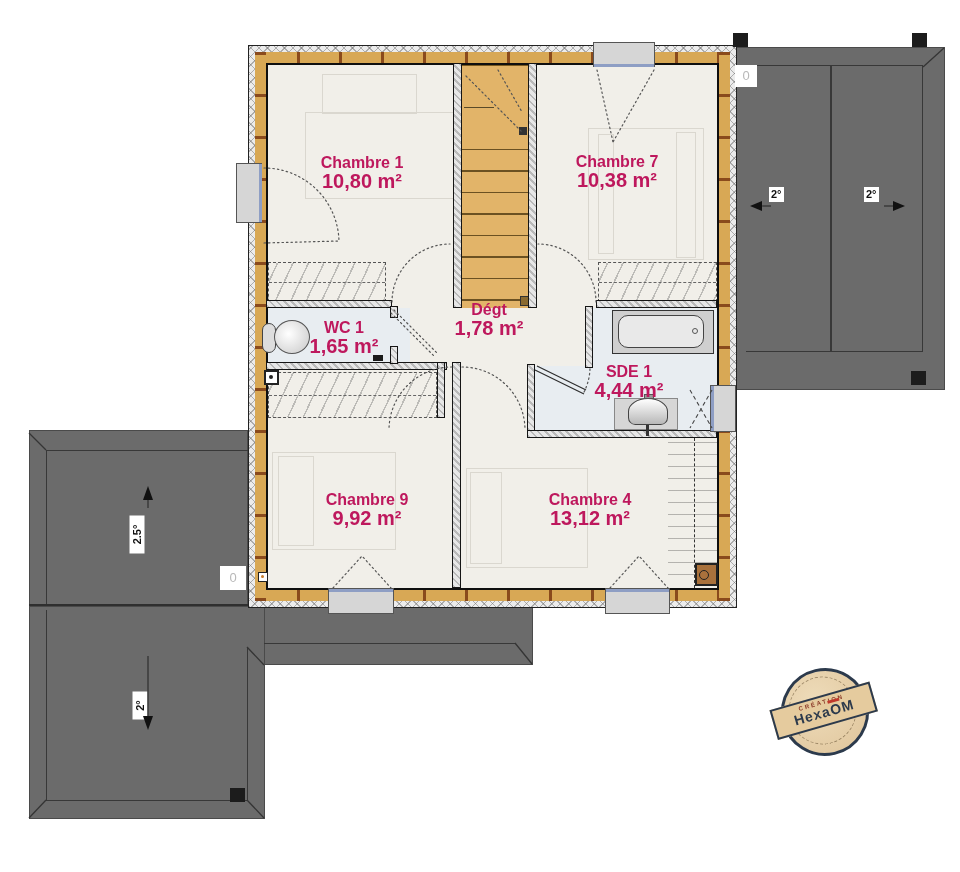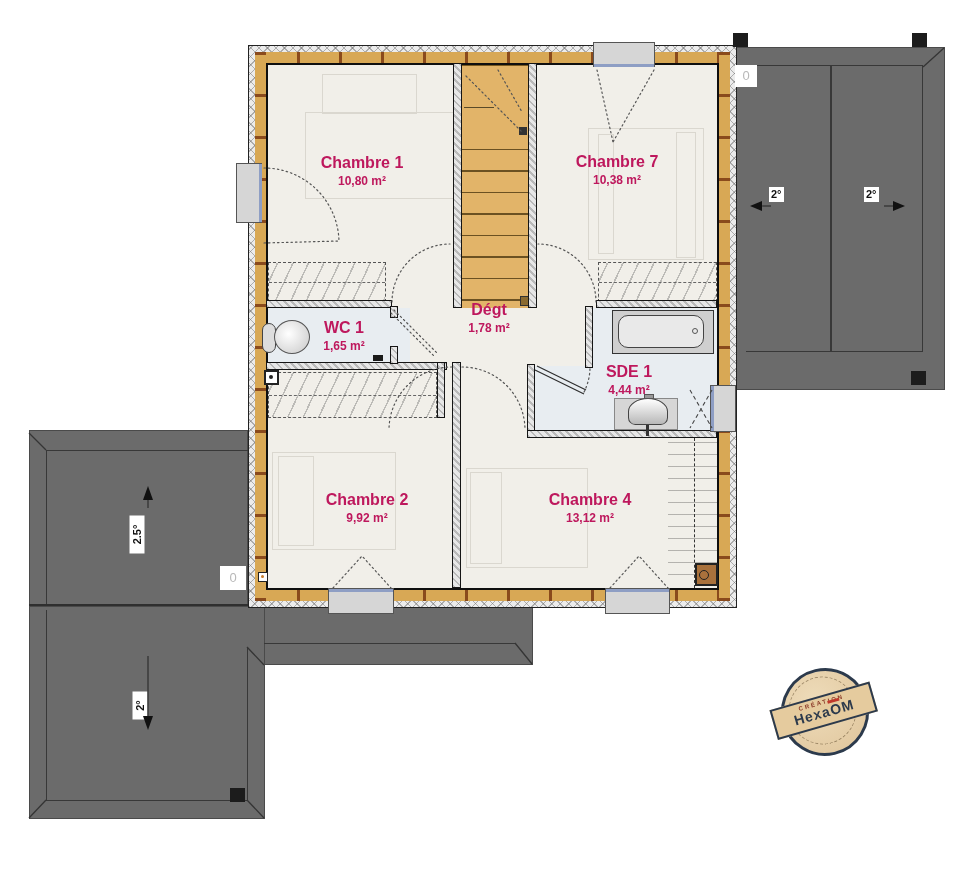--- a/index.html
+++ b/index.html
@@ -45,21 +45,21 @@
 
   .furn{position:absolute;border:1px solid #dad7cf;z-index:3;}
 
   .window{position:absolute;background:#d6d6d6;border:1px solid #555;box-sizing:border-box;z-index:5;}
   .wglass{position:absolute;background:#8e9ec4;z-index:6;}
 
   .fix{position:absolute;z-index:5;box-sizing:border-box;}
 
   .room-label{position:absolute;transform:translateX(-50%);text-align:center;color:#be185d;z-index:7;white-space:nowrap;}
   .room-label .rname{display:block;font-weight:bold;font-size:16px;line-height:19px;}
-  .room-label .rarea{display:block;font-weight:bold;font-size:12px;line-height:18px;}
+  .room-label .rarea{display:block;font-weight:bold;font-size:20px;line-height:18px;}
 
   .marker{position:absolute;background:#fff;color:#b8b8b8;font-size:13px;text-align:center;z-index:6;}
 
   svg.overlay{position:absolute;left:0;top:0;z-index:6;pointer-events:none;}
   .dot{fill:none;stroke:#555;stroke-width:1.2;stroke-dasharray:1.5 3;stroke-linecap:round;}
   .dash{fill:none;stroke:#444;stroke-width:1.1;stroke-dasharray:4 3;}
   .sol{fill:none;stroke:#2e2e2e;stroke-width:1.2;}
   .hip{fill:none;stroke:#353535;stroke-width:1.3;}
   .arrowfill{fill:#111;}
 
@@ -241,21 +241,21 @@
   </div>
   <div class="room-label" style="left:489px;top:300px;">
     <span class="rname">Dégt</span>
     <span class="rarea">1,78 m²</span>
   </div>
   <div class="room-label" style="left:629px;top:362px;text-align:center;">
     <span class="rname">SDE 1</span>
     <span class="rarea">4,44 m²</span>
   </div>
   <div class="room-label" style="left:367px;top:490px;">
-    <span class="rname">Chambre 2</span>
+    <span class="rname">Chambre 9</span>
     <span class="rarea">9,92 m²</span>
   </div>
   <div class="room-label" style="left:590px;top:490px;">
     <span class="rname">Chambre 4</span>
     <span class="rarea">13,12 m²</span>
   </div>
 
   <div class="marker" style="left:735px;top:65px;width:22px;height:22px;line-height:22px;">0</div>
   <div class="marker" style="left:220px;top:566px;width:26px;height:24px;line-height:24px;">0</div>
 

